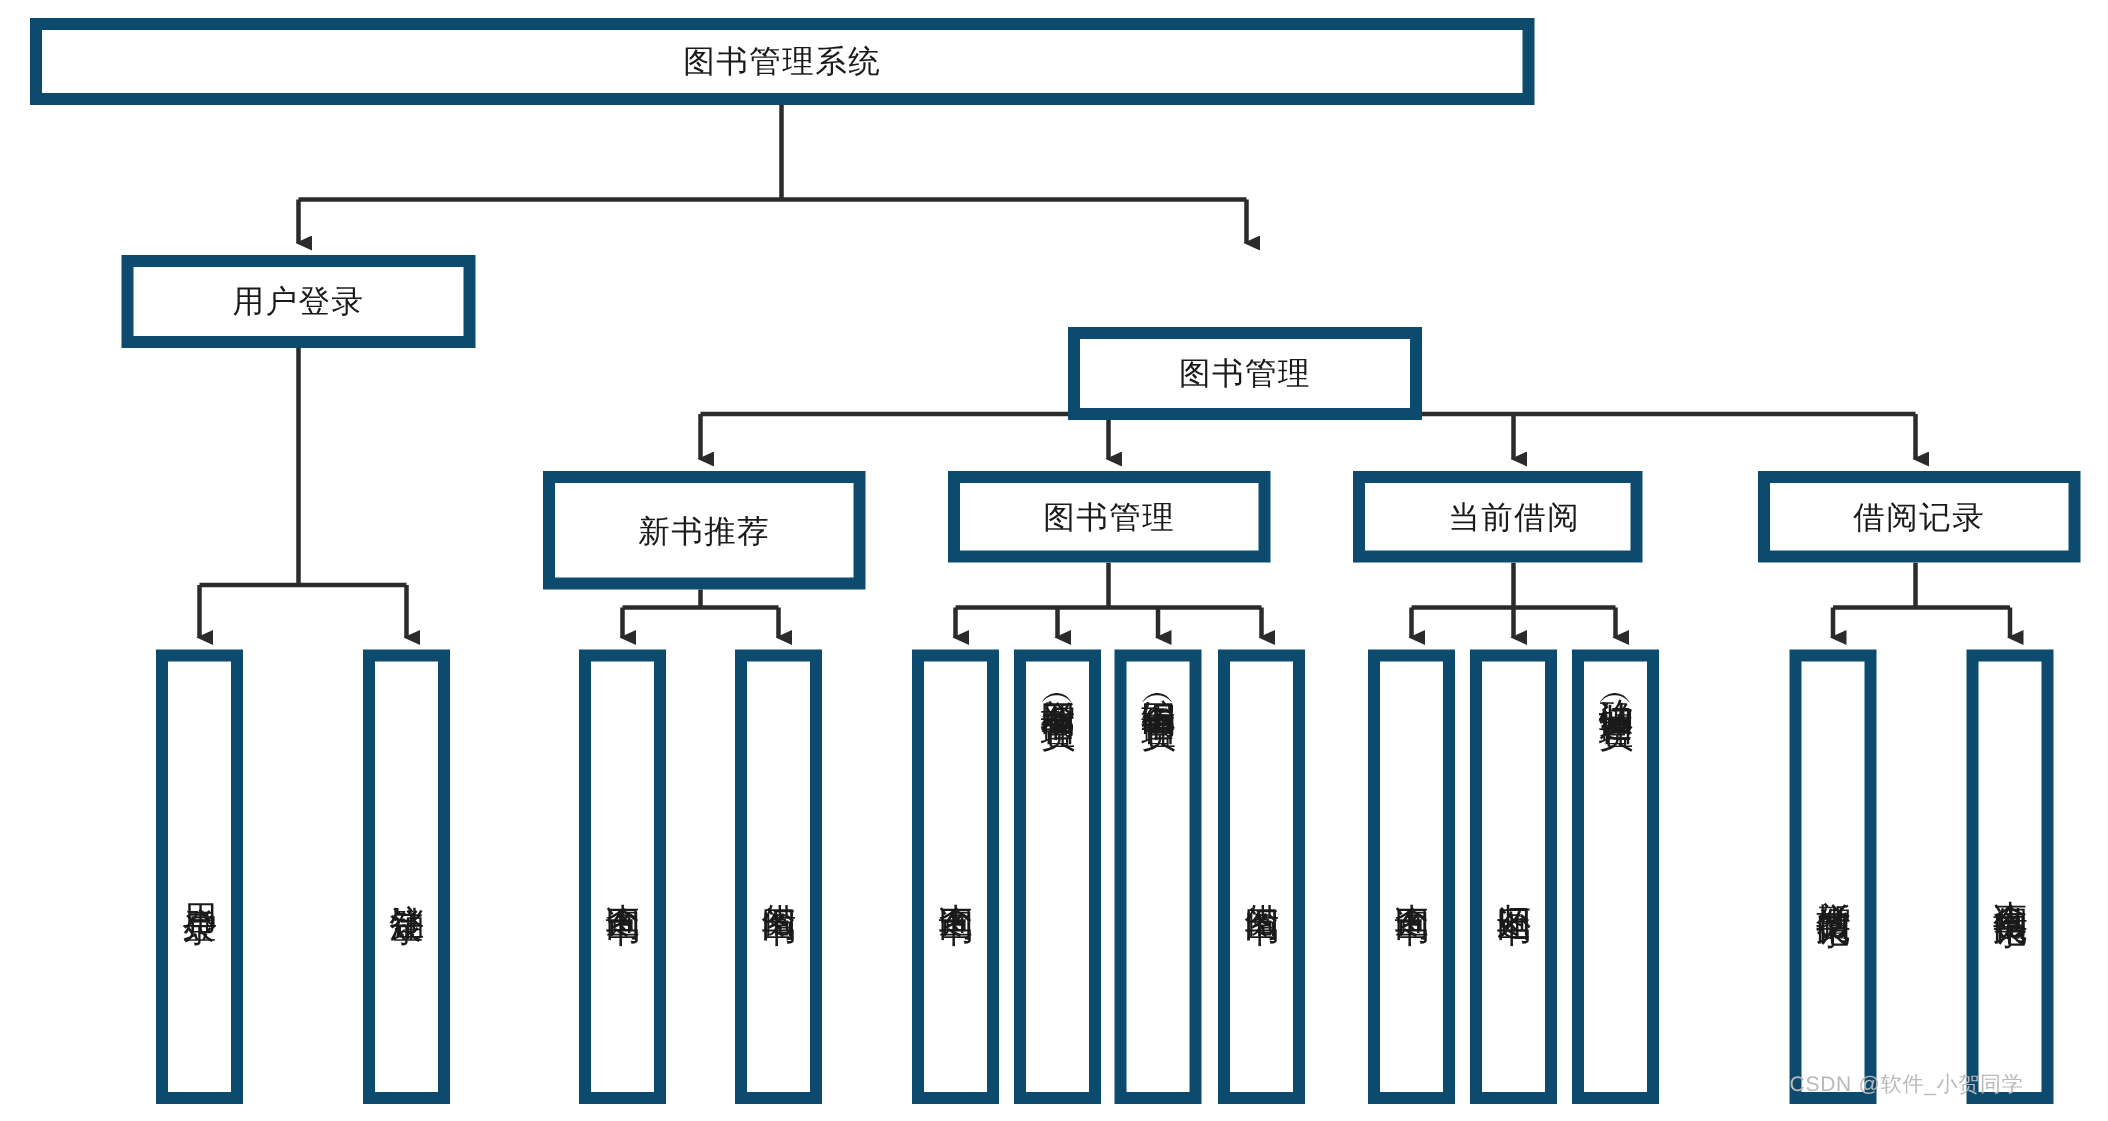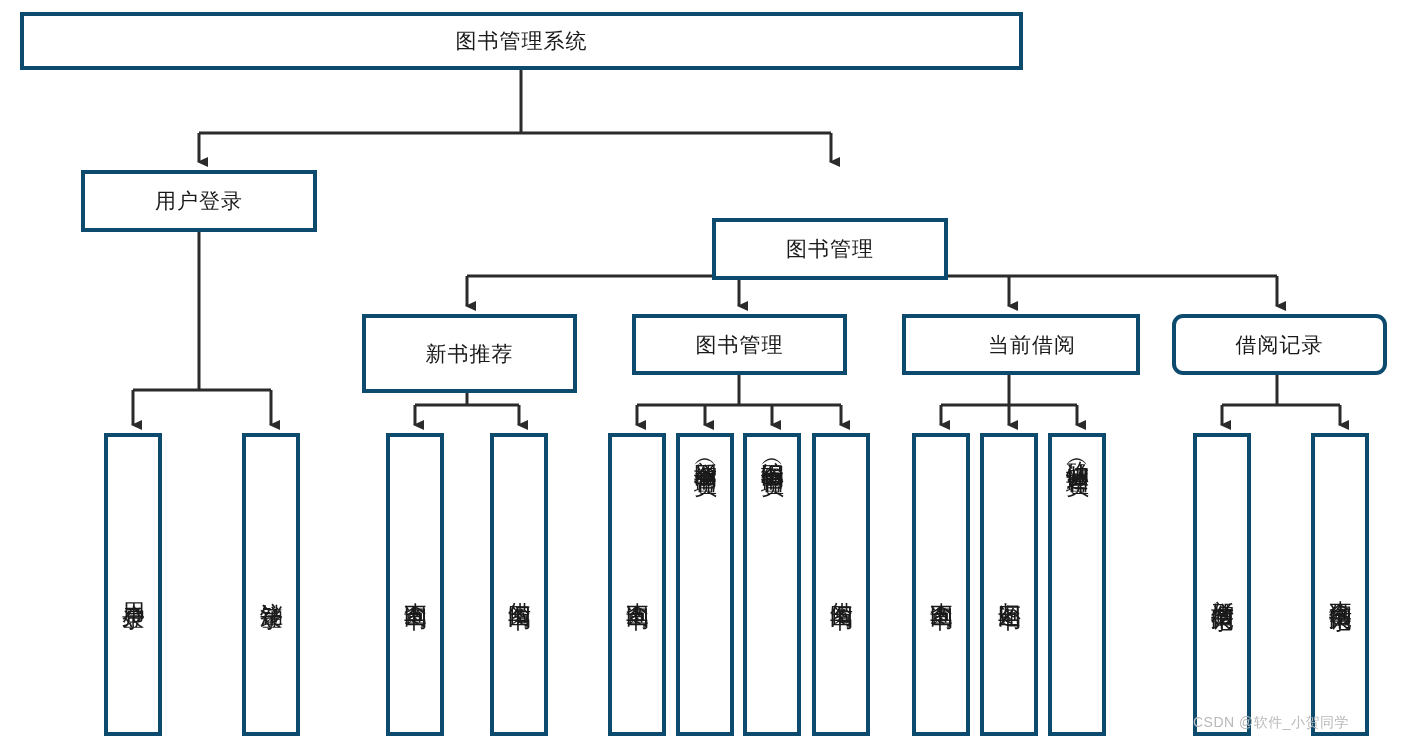--- a/index.html
+++ b/index.html
@@ -22,21 +22,21 @@
     left: 0;
     top: 0;
     width: 1405px;
     height: 747px;
     pointer-events: none;
   }
   .node {
     position: absolute;
     box-sizing: border-box;
     background: #ffffff;
-    border: 4px solid #0c4a6e;
+    border: 8px solid #0c4a6e;
     display: flex;
     align-items: center;
     justify-content: center;
     color: #1a1a1a;
   }
   .node.h {
     font-size: 21px;
     letter-spacing: 1px;
   }
   .node.v {
@@ -136,24 +136,24 @@
   <div class="node h" style="left:712px; top:170px; width:236px; height:62px;margin-top:48px;">
     <span>图书管理</span>
   </div>
 
   <div class="node h" style="left:362px; top:314px; width:215px; height:79px;">
     <span>新书推荐</span>
   </div>
   <div class="node h" style="left:632px; top:314px; width:215px; height:61px;">
     <span>图书管理</span>
   </div>
-  <div class="node h" style="left:902px; top:314px; width:238px; height:61px;padding-left:22px;">
+  <div class="node h" style="left:902px; top:314px; width:193px; height:61px;padding-left:22px;">
     <span>当前借阅</span>
   </div>
-  <div class="node h" style="left:1172px; top:314px; width:215px; height:61px;border-radius:11px;">
+  <div class="node h" style="left:1172px; top:314px; width:215px; height:61px;">
     <span>借阅记录</span>
   </div>
 
   <div class="node v vc" style="left:104px; top:433px; width:58px; height:303px;">
     <span class="vlabel">用户登录</span>
   </div>
   <div class="node v vc" style="left:242px; top:433px; width:58px; height:303px;">
     <span class="vlabel">注销登录</span>
   </div>
 

